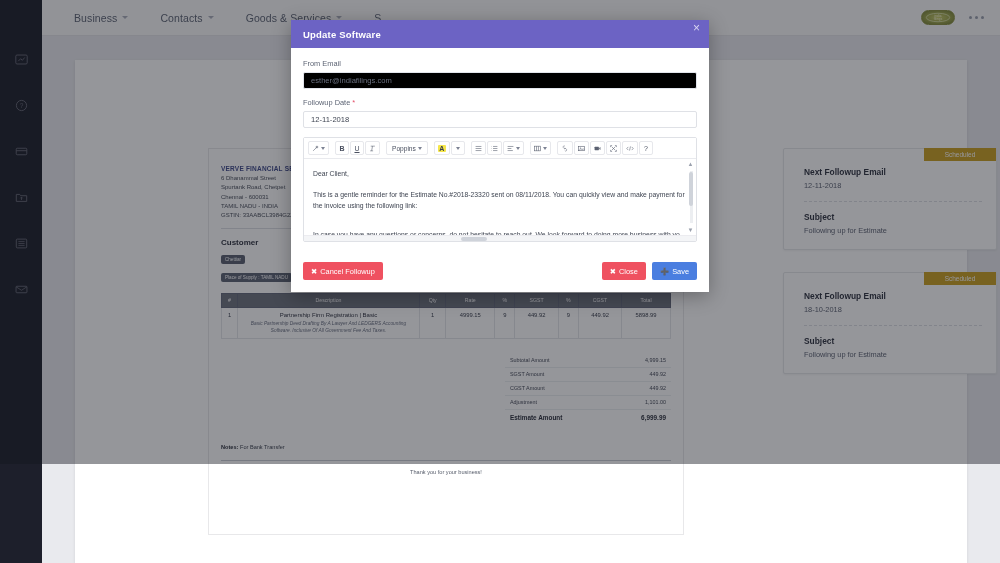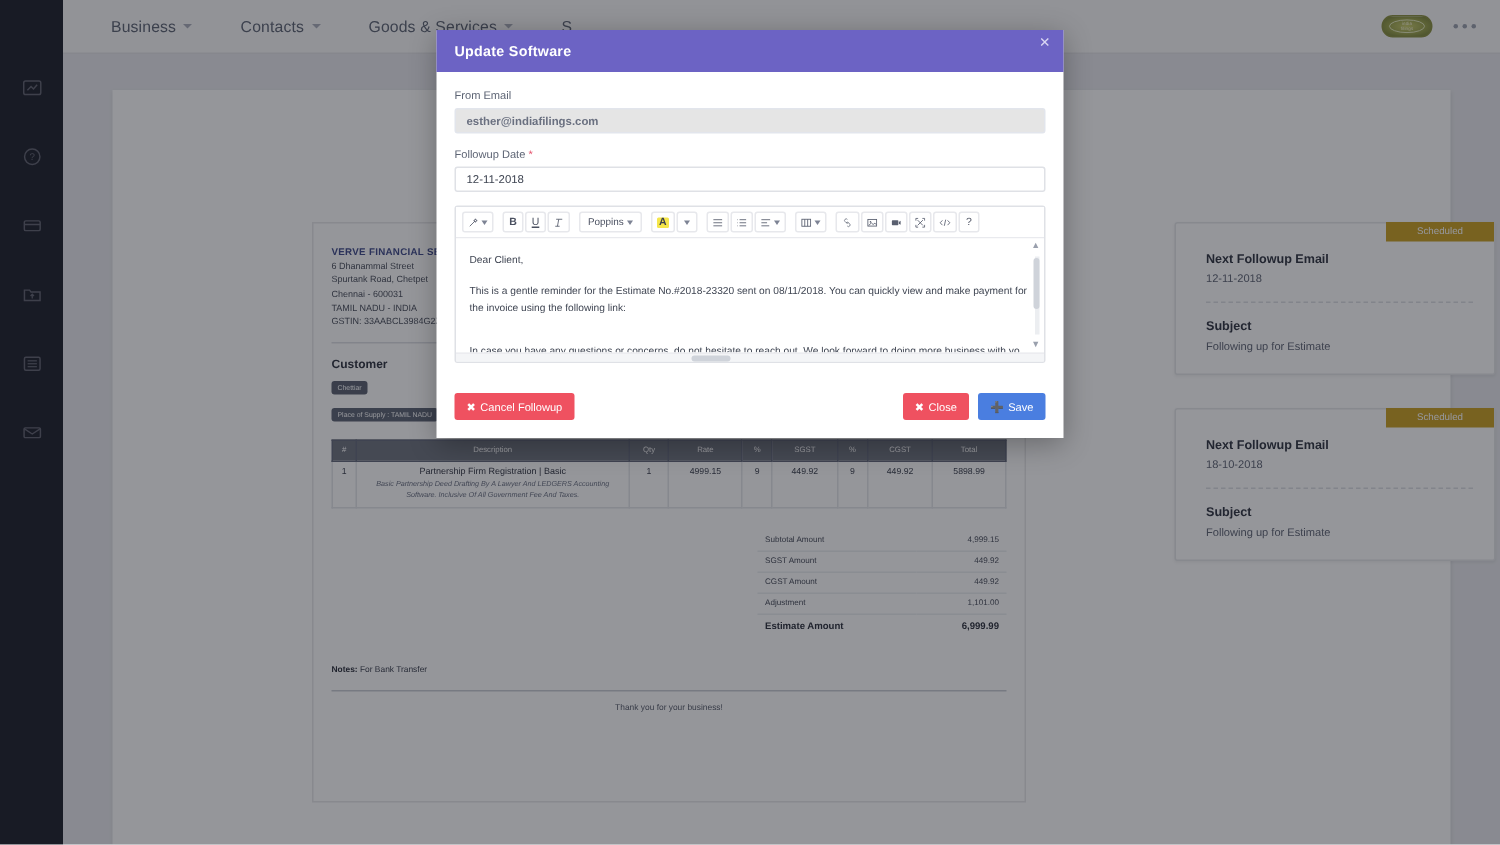--- a/index.html
+++ b/index.html
@@ -1,21 +1,21 @@
 <!DOCTYPE html>
 <html><head>
 <meta charset="utf-8">
 <style>
   * { box-sizing: border-box; margin: 0; padding: 0; }
   html, body {
     width: 1000px; height: 563px;
     font-family: "Liberation Sans", sans-serif;
     overflow: hidden; background: #e9eaee;
   }
-  .app { position: relative; width: 1000px; height: 563px; }
+  .app { position: relative; width: 1000px; height: 464px; }
 
   
   .rail {
     position: absolute; left: 0; top: 0; width: 42px; height: 563px;
     background: #1d1f2b; z-index: 2;
   }
   .rail-item {
     width: 42px; height: 22px; margin-top: 24px;
     display: flex; align-items: center; justify-content: center;
   }
@@ -138,21 +138,21 @@
     font-size: 12px; line-height: 1;
   }
   .modal-body { padding: 11px 12px 10px 12px; }
   .field-label { font-size: 7.4px; color: #5d6474; margin-bottom: 4px; }
   .req { color: #e4506a; }
   .input {
     width: 100%; height: 17px; border: 1px solid #dfe1e6; border-radius: 2px;
     background: #fff; font-size: 7.6px; color: #3f4552;
     padding: 0 7px; display: flex; align-items: center;
   }
-  .input.readonly { background: #e5e5e5; border-color: #e2e5ec; color: #6a7080; font-weight: bold; }
+  .input.readonly { background: #000000; border-color: #e2e5ec; color: #6a7080; }
   .row2 { display: flex; gap: 16px; margin-top: 9px; }
   .col { flex: 1; }
 
   
   .editor { margin-top: 9px; border: 1px solid #dfe1e6; border-radius: 2px; }
   .tb {
     display: flex; align-items: center; gap: 2px; padding: 3px 4px;
     border-bottom: 1px solid #e9eaee; background: #fff; flex-wrap: nowrap;
   }
   .tb-group { display: flex; align-items: center; gap: 1px; margin-right: 4px; }

